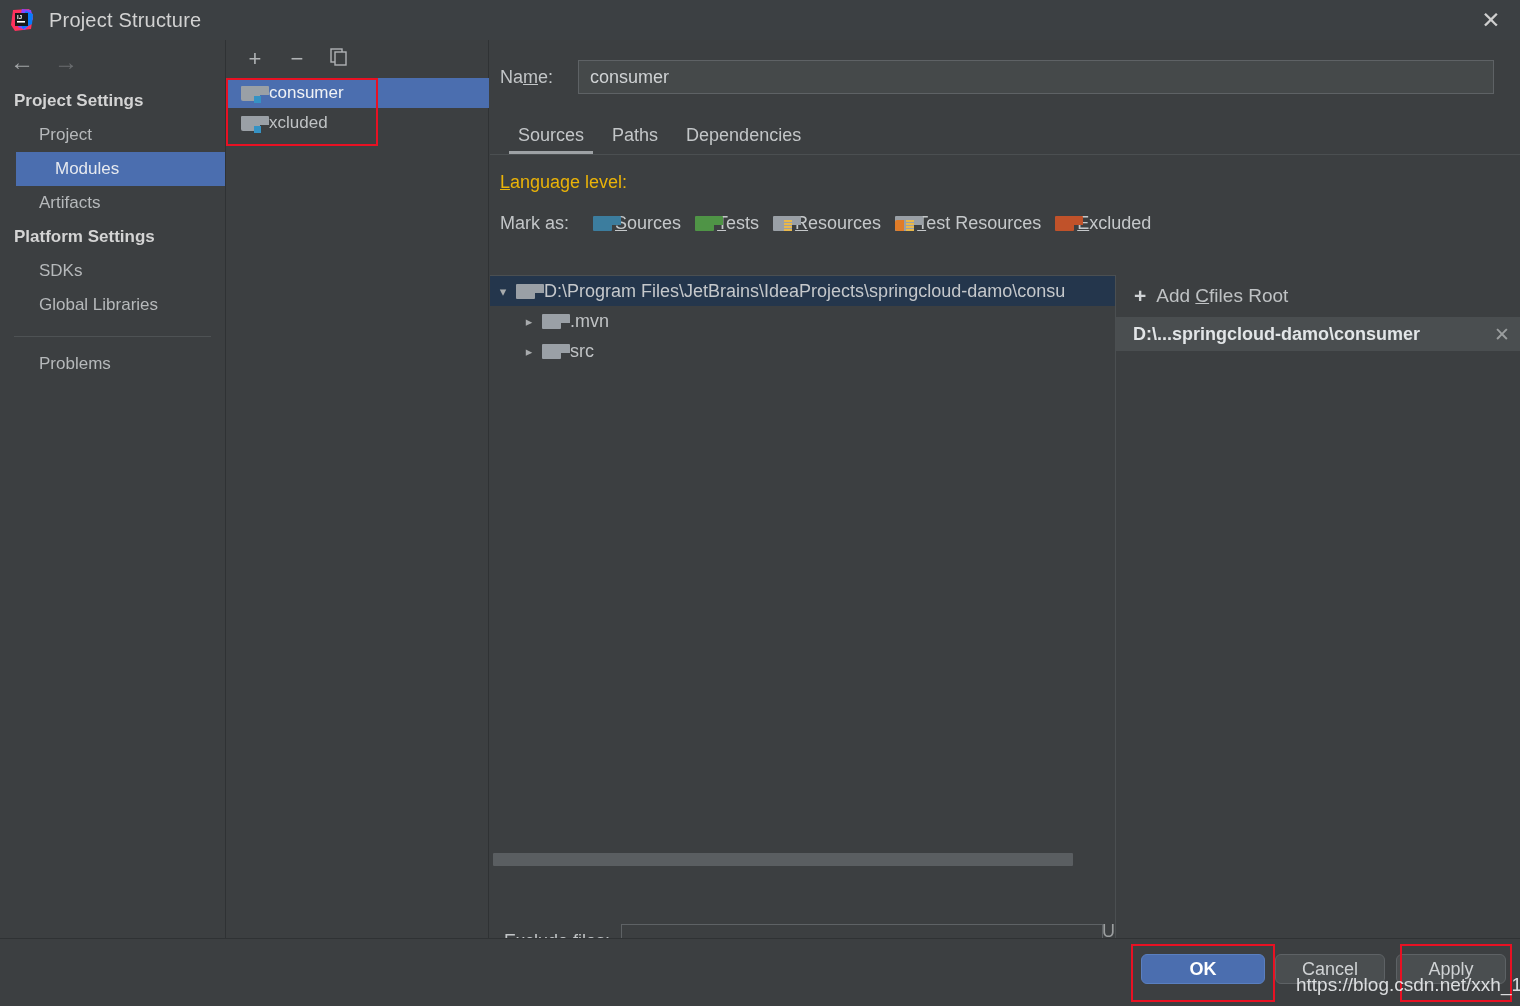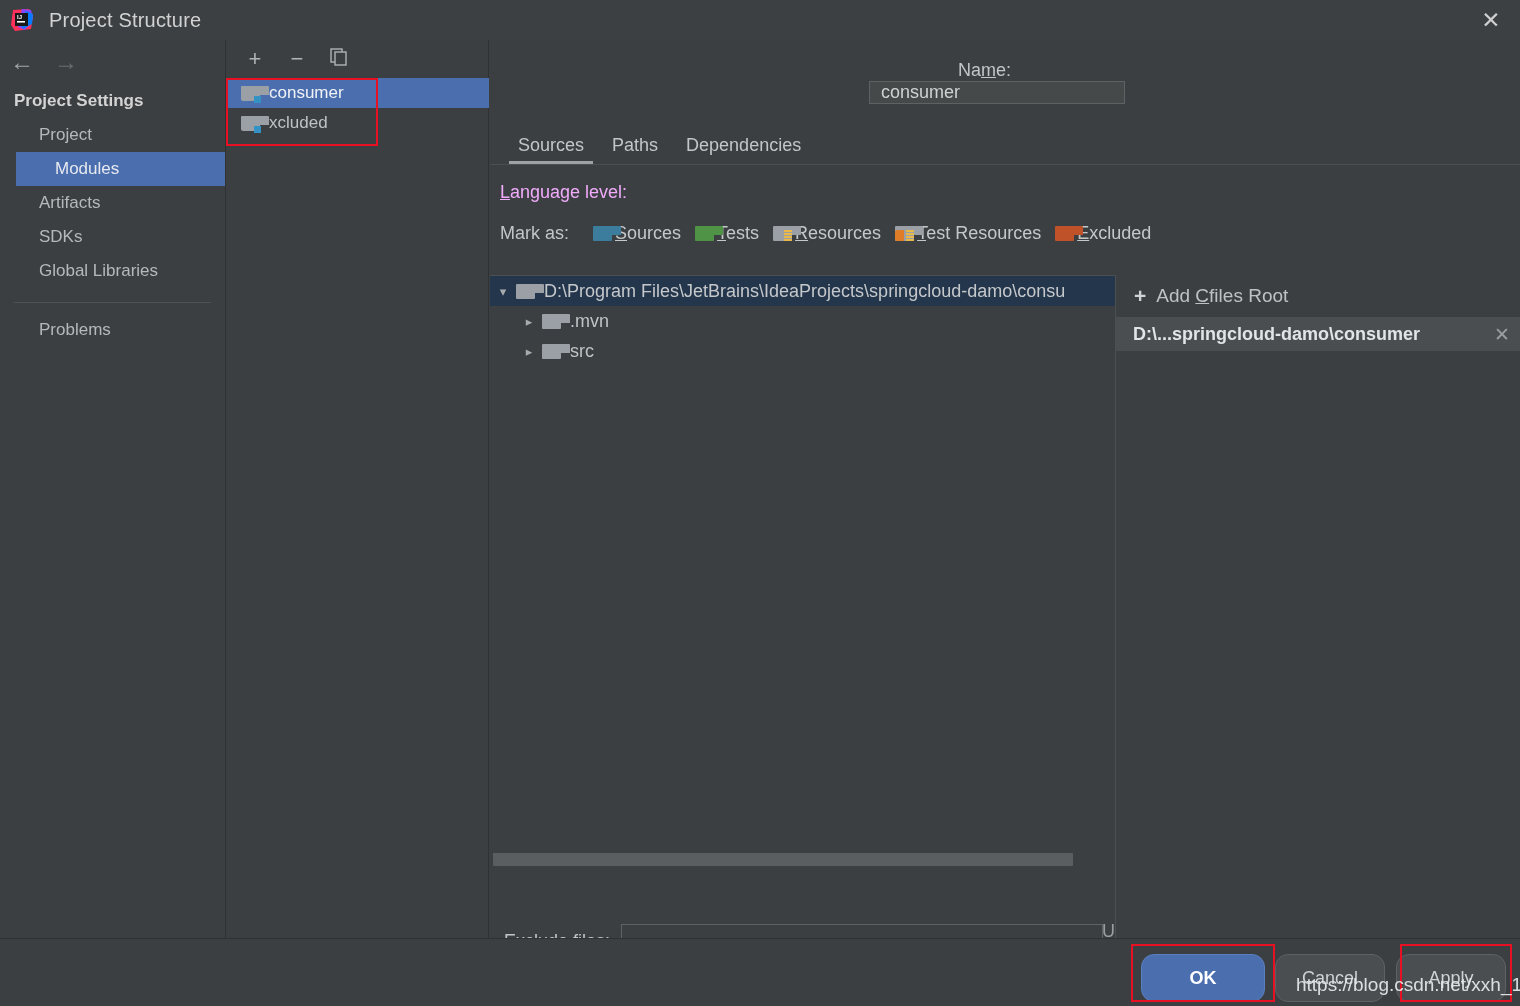--- a/index.html
+++ b/index.html
@@ -80,21 +80,21 @@
   #mod-annot {
     position: absolute; left: 226px; top: 78px; width: 152px; height: 68px;
     border: 2px solid #e81123; pointer-events: none; z-index: 40;
   }
 
   
   #main {
     position: absolute; left: 490px; top: 40px; width: 1030px; height: 898px;
     background: #3c3f41;
   }
-  .name-row { display: flex; align-items: center; padding: 20px 26px 0 10px; flex-direction: column; }
+  .name-row { display: flex; align-items: center; padding: 20px 26px 0 10px; }
   .name-label { width: 78px; color: #c2c5c7; font-size: 18px; }
   .name-label u { text-decoration: underline; }
   .name-input {
     flex: 1; height: 34px; background: #45494a; border: 1px solid #5e6265;
     color: #cfd2d4; font-size: 18px; padding: 0 11px;
     font-family: "Liberation Sans", sans-serif;
   }
 
   
   #tabs { display: flex; align-items: flex-end; margin: 23px 0 0 14px; height: 38px; position: relative; }
@@ -104,21 +104,21 @@
   .tab.active::after {
     content: ""; position: absolute; left: 5px; right: 5px; bottom: 0; height: 4px; background: #9ea2a5;
   }
   #tab-underline {
     position: absolute; left: 0; right: 0; bottom: 0; height: 1px; background: #4b4f51;
     width: 1030px; margin-left: -14px;
   }
 
   
   .lang-row { display: flex; align-items: center; margin: 17px 0 0 10px; }
-  .lang-label { color: #f0abfc; font-size: 18px; width: 152px; }
+  .lang-label { color: #eab308; font-size: 18px; width: 152px; }
   .lang-label u { text-decoration: underline; }
   .lang-select {
     width: 730px; height: 34px; background: #3c3f41; border: 1px solid #5e6265;
     color: #cfd2d4; font-size: 18px; display: flex; align-items: center;
     padding: 0 9px; position: relative; cursor: default;
   }
   .lang-arrow { position: absolute; right: 13px; font-size: 11px; color: #b8bbbd; }
 
   
   .mark-row { display: flex; align-items: center; margin: 20px 0 0 10px; gap: 0; }
@@ -180,24 +180,24 @@
     padding: 0 0 0 17px; color: #e2e5e7; font-weight: bold; font-size: 18px; cursor: default;
   }
   .croot-row .x { margin-left: auto; margin-right: 10px; color: #9b9e9f; font-size: 19px; font-weight: normal; }
 
   
   #footer {
     position: absolute; left: 0; top: 938px; width: 1520px; height: 68px;
     background: #3c3f41; border-top: 1px solid #2f3234;
   }
   .btn {
-    position: absolute; top: 954px; height: 48px;
+    position: absolute; top: 954px; height: 30px;
     border: 1px solid #5e6265; background: #4a4e50; color: #cfd2d4;
     font-size: 18px; display: flex; align-items: center; justify-content: center;
-    border-radius: 13px; cursor: default; font-family: "Liberation Sans", sans-serif;
+    border-radius: 6px; cursor: default; font-family: "Liberation Sans", sans-serif;
   }
   #ok-btn { left: 1141px; width: 124px; background: #4b6eaf; border-color: #5a7fc0; color: #ffffff; font-weight: bold; }
   #cancel-btn { left: 1275px; width: 110px; }
   #apply-btn { left: 1396px; width: 110px; }
   #ok-annot { position: absolute; left: 1131px; top: 944px; width: 144px; height: 58px; border: 2px solid #e81123; }
   #apply-annot { position: absolute; left: 1400px; top: 944px; width: 112px; height: 58px; border: 2px solid #e81123; }
   #watermark {
     position: absolute; left: 1296px; top: 974px; color: #e8eaec; font-size: 19px;
     white-space: nowrap; opacity: .92;
   }
@@ -224,20 +224,21 @@
   <div id="nav-arrows">
     <span class="nav-arrow">←</span>
     <span class="nav-arrow disabled">→</span>
   </div>
 
   <div class="side-group">Project Settings</div>
   <div class="side-item">Project</div>
   <div class="side-item selected">Modules</div>
   <div class="side-item">Artifacts</div>
 
+  <div class="side-group">Platform Settings</div>
   <div class="side-item">SDKs</div>
   <div class="side-item">Global Libraries</div>
 
   <div id="side-divider"></div>
   <div class="side-item">Problems</div>
 </div>
 <div id="help-btn">?</div>
 
 <div id="modules-col">
   <div id="modules-toolbar">

